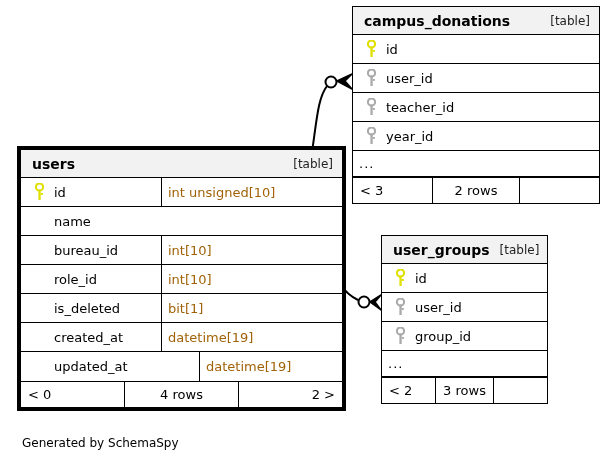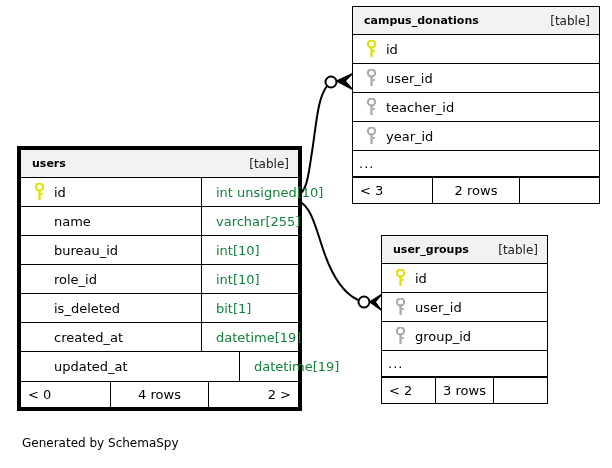--- a/index.html
+++ b/index.html
@@ -52,21 +52,21 @@
     border-bottom: 1px solid #000000;
     height: 28px;
     display: flex;
     align-items: center;
     justify-content: space-between;
     padding: 0 9px 0 11px;
     box-sizing: border-box;
   }
   .tbl-name {
     font-weight: bold;
-    font-size: 11px;
+    font-size: 14px;
     color: #000000;
     white-space: nowrap;
   }
   .tbl-tag {
     font-size: 12px;
     color: #222222;
     white-space: nowrap;
     padding-left: 10px;
   }
 
@@ -95,26 +95,25 @@
     color: #000000;
     white-space: nowrap;
     flex: 0 0 auto;
   }
   .cell-type {
     display: flex;
     align-items: center;
     height: 100%;
     box-sizing: border-box;
     border-left: 1px solid #000000;
-    padding-left: 14px;
+    padding-left: 6px;
     font-size: 13px;
-    color: #15803d;
+    color: #a16207;
     white-space: nowrap;
     flex: 1 1 auto;
-    margin-left: 40px;
   }
   .row.no-type .cell-name {
     flex: 1 1 auto;
   }
 
   .key-slot {
     width: 22px;
     flex: 0 0 22px;
     display: flex;
     align-items: center;
@@ -152,21 +151,21 @@
     padding: 0 7px;
     white-space: nowrap;
   }
   .foot-cell:last-child { border-right: none; }
   .foot-left   { flex: 1 1 0; justify-content: flex-start; }
   .foot-mid    { flex: 1.1 1 0; justify-content: center; }
   .foot-right  { flex: 1 1 0; justify-content: flex-end; }
 
   
   #tbl-users {
-    left: 17px;  top: 146px;  width: 285px;
+    left: 17px;  top: 146px;  width: 329px;
   }
   #tbl-users .cell-name { flex: 0 0 140px; }
   #tbl-campus {
     left: 352px; top: 6px;   width: 248px;
   }
   #tbl-usergroups {
     left: 381px; top: 235px; width: 167px;
   }
 
   .footer-note {
@@ -288,21 +287,20 @@
           <span class="col-label">id</span>
         </div>
         <div class="cell-type">int unsigned[10]</div>
       </div>
 
       <div class="row">
         <div class="cell-name">
           <span class="key-slot"></span>
           <span class="col-label">name</span>
         </div>
-        <div class="cell-type">varchar[255]</div>
       </div>
 
       <div class="row">
         <div class="cell-name">
           <span class="key-slot"></span>
           <span class="col-label">bureau_id</span>
         </div>
         <div class="cell-type">int[10]</div>
       </div>
 

